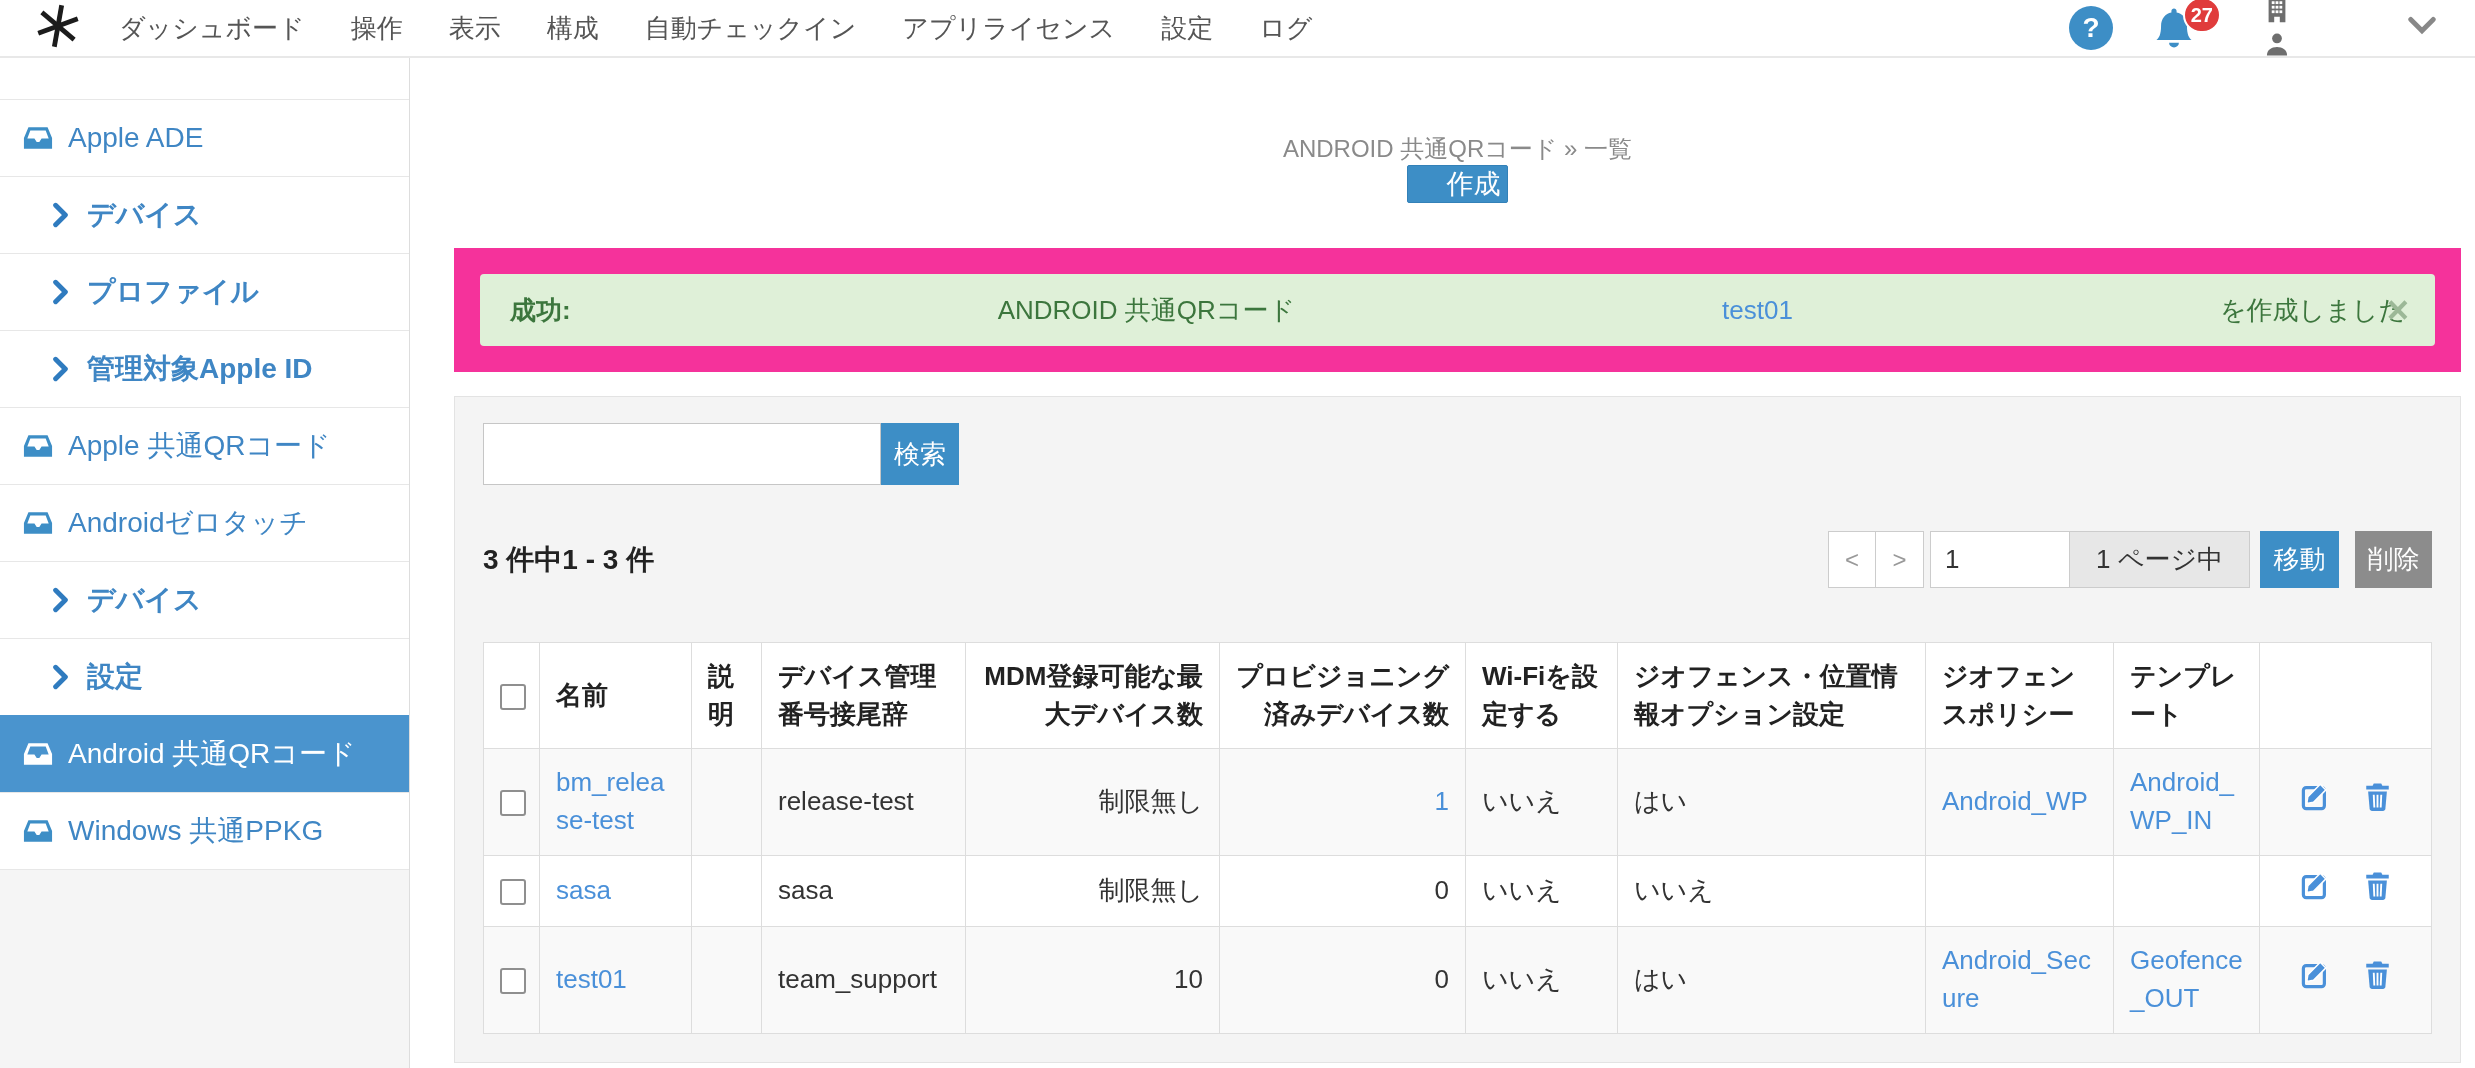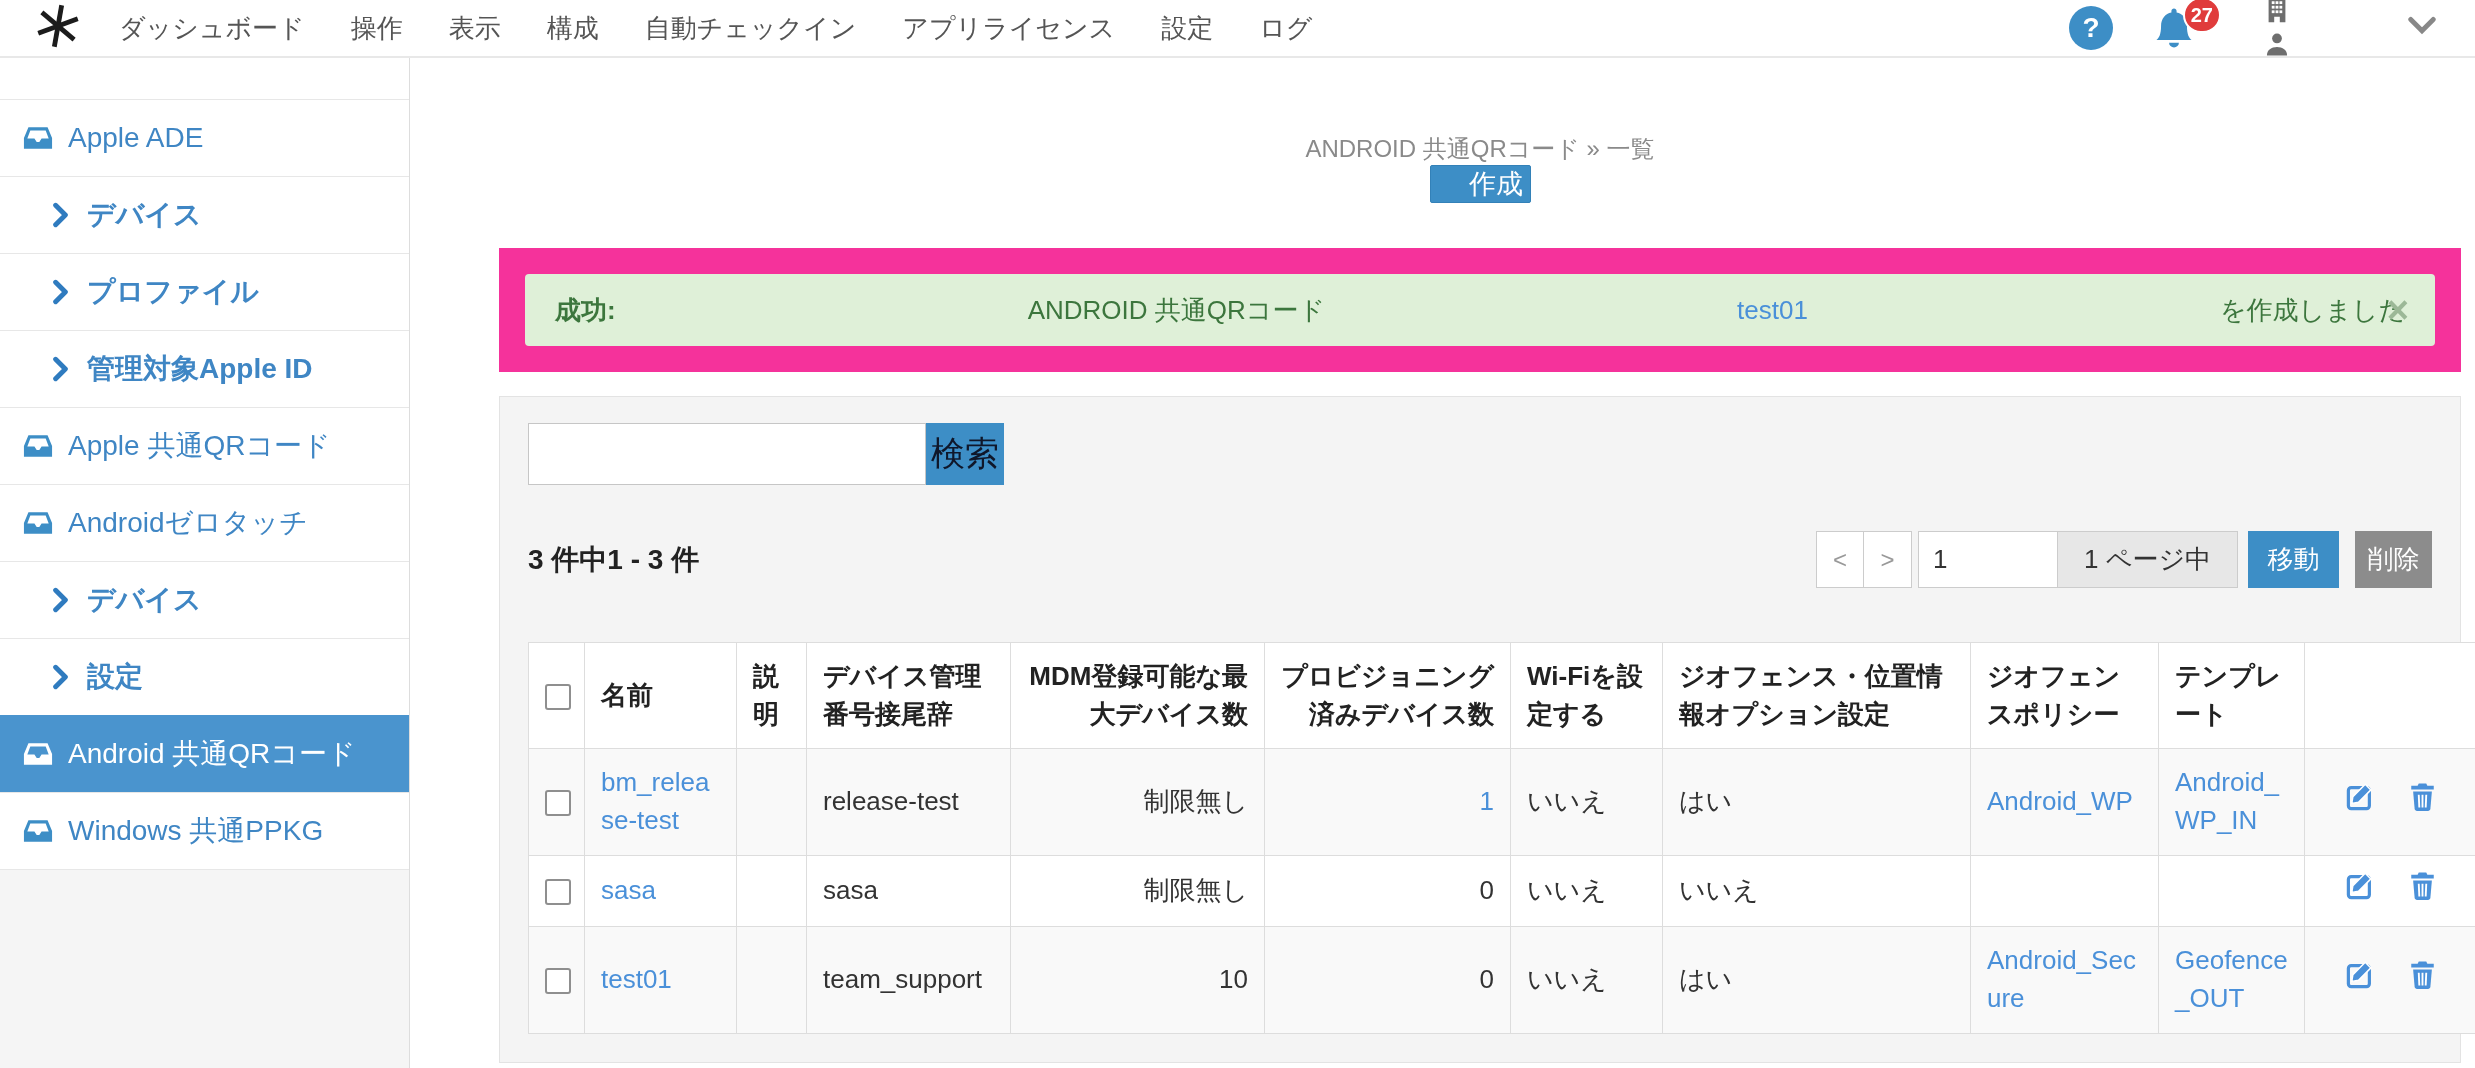--- a/index.html
+++ b/index.html
@@ -33,21 +33,21 @@
   .badge {
     position: absolute; top: -8px; right: -24px; min-width: 36px; height: 36px;
     border-radius: 18px; background: #e03c3c; color: #fff; font-size: 20px;
     font-weight: bold; display: flex; align-items: center; justify-content: center;
     padding: 0 6px; border: 2px solid #fff;
   }
   .org-user { display: flex; flex-direction: column; align-items: center; gap: 3px; margin-left: 14px; }
   .caret-wrap { margin-left: 78px; margin-right: 8px; }
 
   
-  .layout { display: flex; height: 1010px; gap: 45px; }
+  .layout { display: flex; height: 1010px; }
 
   
   .sidebar { width: 410px; border-right: 1px solid #ddd; background: #fff; padding-top: 41px; display: flex; flex-direction: column; flex: none; }
   .side-item {
     height: 77px; display: flex; align-items: center; gap: 15px;
     padding-left: 23px; border-top: 1px solid #e7e7e7;
     font-size: 28px; color: #3f86c4; white-space: nowrap;
   }
   .side-item.lvl2 { padding-left: 52px; gap: 18px; font-weight: bold; }
   .side-item .ic { display: flex; align-items: center; color: #3d8ec6; flex: none; }
@@ -72,30 +72,30 @@
   .alert-link { color: #4a90d9; }
   .alert-close {
     position: absolute; right: 26px; top: 50%; transform: translateY(-50%);
     color: #9cb897; font-size: 38px; font-weight: bold; line-height: 1;
   }
 
   .panel { margin-top: 24px; background: #f4f4f4; border: 1px solid #e3e3e3; padding: 26px 28px 28px; }
 
   .search-row { display: flex; }
   .search-input { width: 398px; height: 62px; border: 1px solid #c6c6c6; padding: 0 16px; font-size: 26px; font-family: inherit; background: #fff; }
-  .btn-search { width: 78px; height: 62px; background: #3d8ec6; color: #0f172a; font-size: 34px; font-family: Liberation Mono, monospace; }
+  .btn-search { width: 78px; height: 62px; background: #3d8ec6; color: #ffffff; font-size: 26px; font-family: Liberation Mono, monospace; }
 
   .pg-row { margin-top: 46px; display: flex; align-items: center; }
   .pg-summary { font-size: 28px; font-weight: bold; color: #222; }
   .pg-controls { margin-left: auto; display: flex; align-items: center; }
   .pg-btn { width: 48px; height: 57px; background: #fff; border: 1px solid #ccc; color: #999; font-size: 24px; }
   .pg-btn.next { border-left: none; }
   .pg-input { width: 140px; height: 57px; border: 1px solid #ccc; padding: 0 14px; font-size: 26px; font-family: inherit; margin-left: 6px; color: #333; }
   .pg-addon { height: 57px; background: #e7e7e7; border: 1px solid #ccc; border-left: none; display: flex; align-items: center; justify-content: center; font-size: 26px; color: #333; padding: 0 26px; white-space: nowrap; }
-  .btn-go { width: 91px; height: 57px; background: #3d8ec6; color: #fff; font-size: 26px; margin-left: 10px; }
+  .btn-go { width: 79px; height: 57px; background: #3d8ec6; color: #fff; font-size: 26px; margin-left: 10px; }
   .btn-del { width: 77px; height: 57px; background: #8c8c8c; color: #fff; font-size: 26px; margin-left: 16px; }
 
   .table-wrap { margin-top: 54px; }
   table { border-collapse: collapse; table-layout: fixed; width: 1948px; background: #fff; font-size: 26px; color: #333; }
   th, td { border: 1px solid #ddd; padding: 15px 16px; vertical-align: middle; line-height: 1.45; overflow: hidden; }
   th { font-weight: bold; text-align: left; color: #222; }
   th.num, td.num { text-align: right; }
   th.ck, td.ck { text-align: center; }
   tbody tr:nth-child(odd) { background: #f9f9f9; }
   .cell-link { color: #4a90d9; word-break: break-all; }

